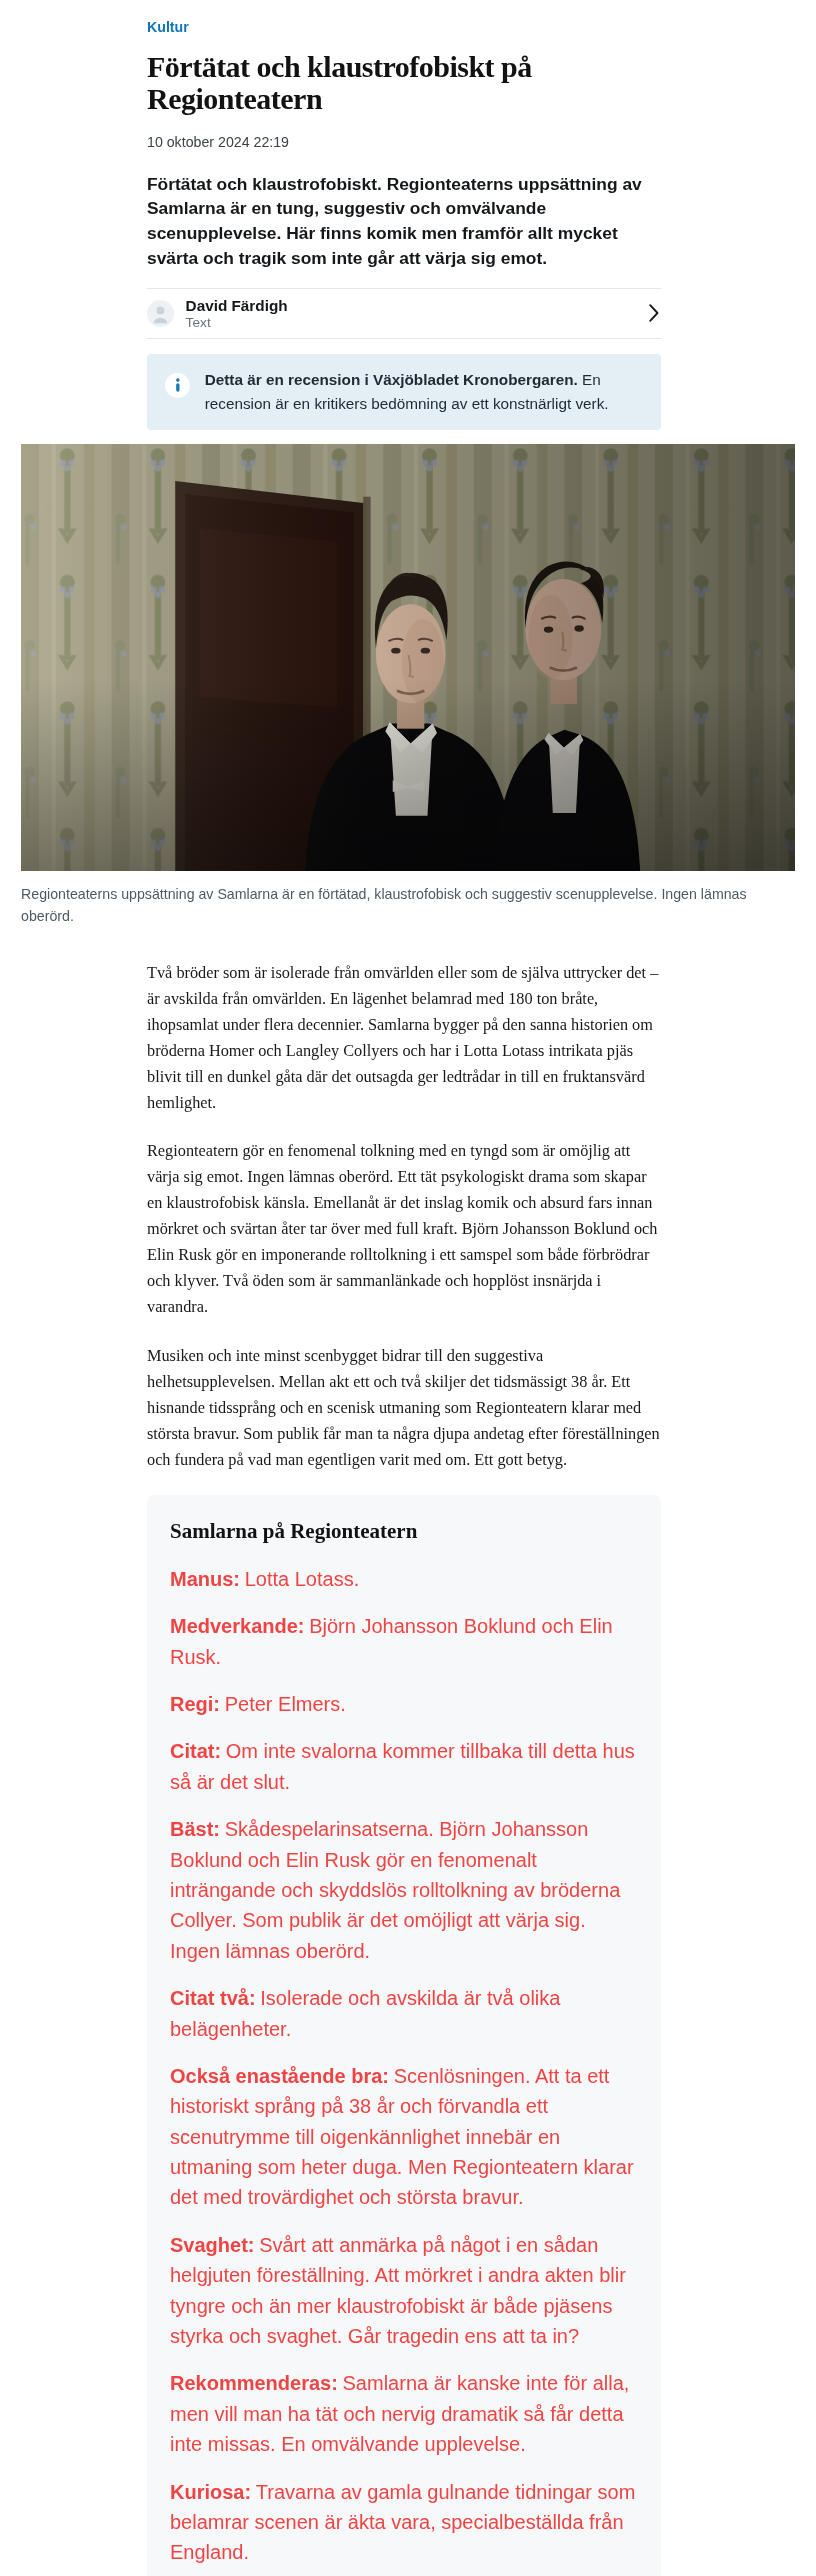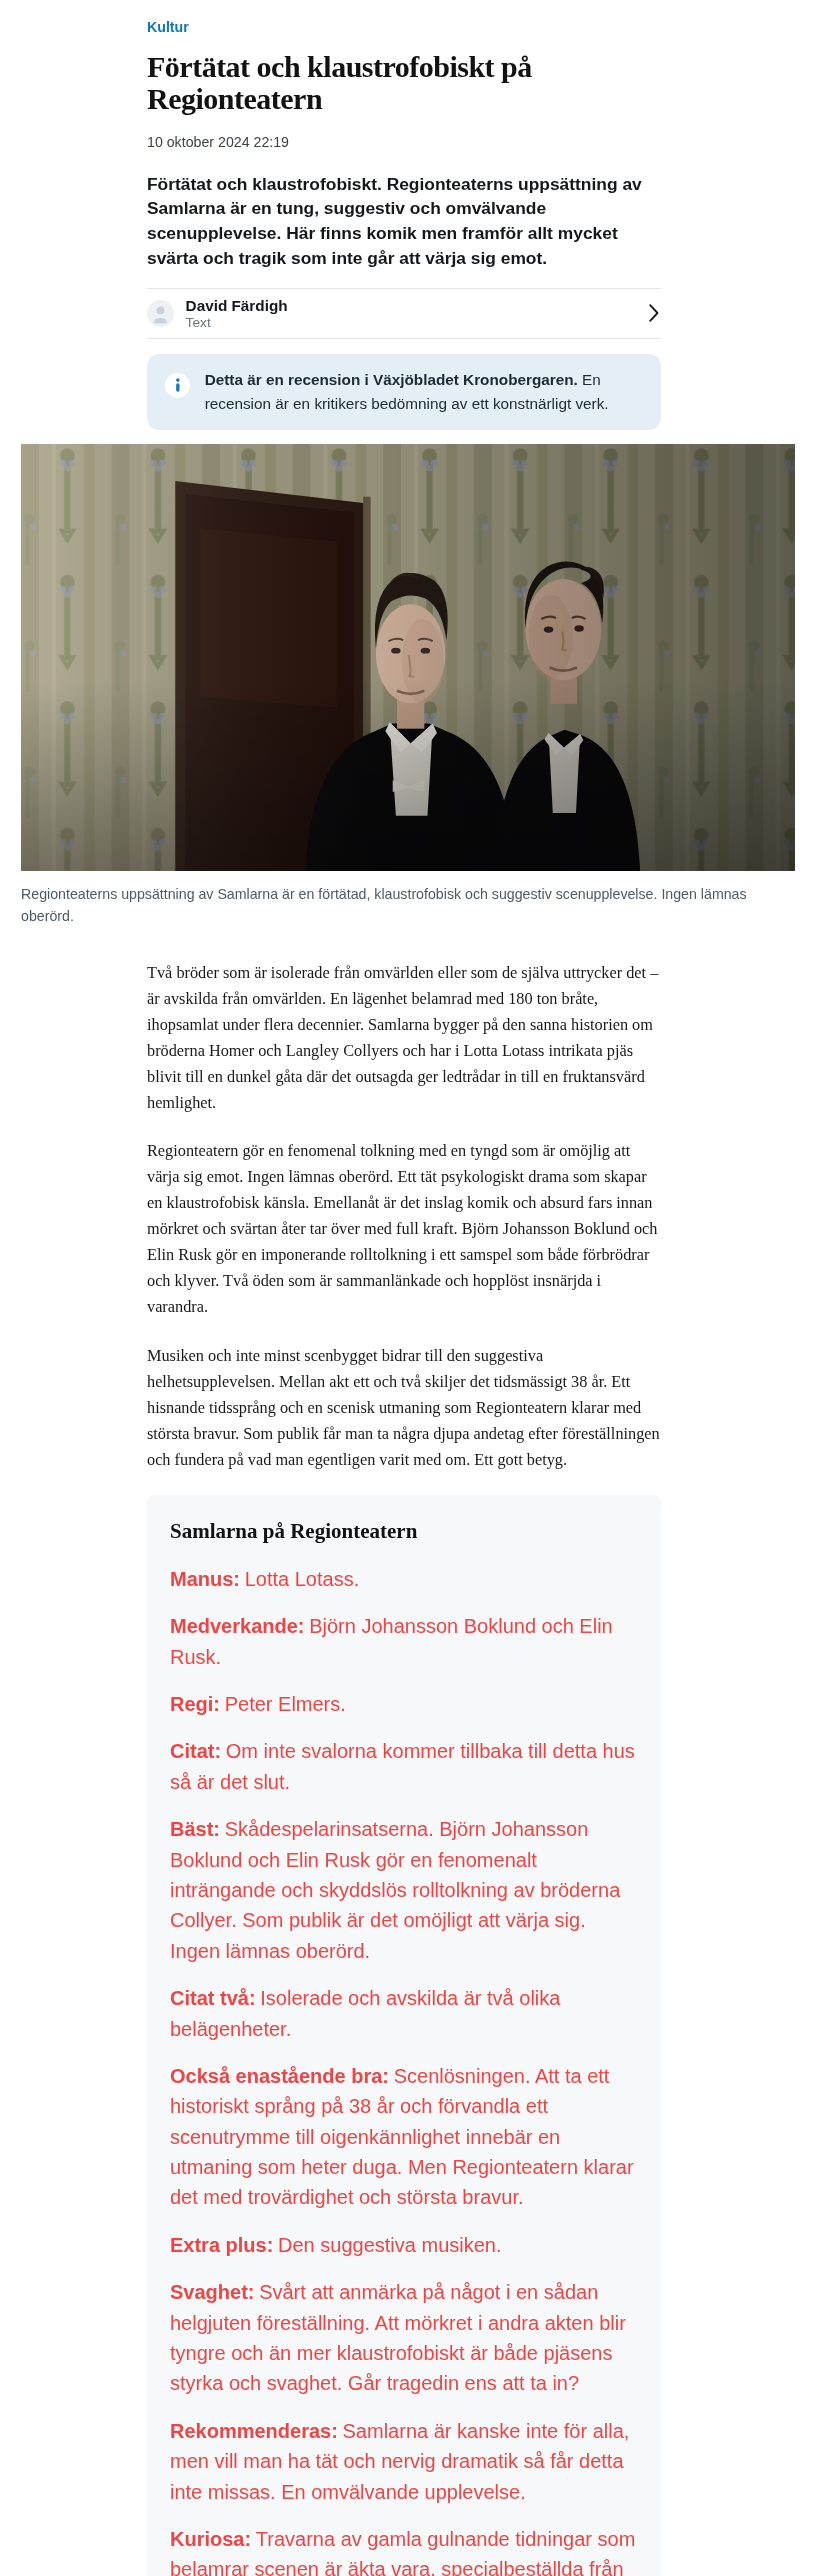--- a/index.html
+++ b/index.html
@@ -34,21 +34,21 @@
   }
   .avatar svg{display:block;}
   .byline-meta{display:flex;flex-direction:column;}
   .byline-name{font-size:15.3px;font-weight:700;color:#15181b;line-height:1.2;}
   .byline-role{font-size:13.7px;color:#6a737b;margin-top:0;}
   .chevron-right{margin-left:auto;display:flex;align-items:center;}
 
   
   .notice{
     display:flex;align-items:flex-start;gap:14.7px;
-    background:#e3eef5;border-radius:12px;
+    background:#e3eef5;border-radius:4px;
     padding:14.7px 18px;margin-top:14.7px;box-sizing:border-box;
   }
   .notice-icon{
     flex:0 0 auto;width:25px;height:25px;border-radius:50%;background:#ffffff;
     display:flex;align-items:center;justify-content:center;margin-top:4.2px;
   }
   .notice-text{font-size:15.3px;line-height:1.55;color:#1d2b33;}
   .notice-text b{font-weight:700;}
 
   
@@ -229,21 +229,20 @@
         <p class="fb-item"><strong>Regi:</strong><span>Peter Elmers.</span></p>
 
         <p class="fb-item"><strong>Citat:</strong><span>Om inte svalorna kommer tillbaka till detta hus så är det slut.</span></p>
 
         <p class="fb-item"><strong>Bäst:</strong><span>Skådespelarinsatserna. Björn Johansson Boklund och Elin Rusk gör en fenomenalt inträngande och skyddslös rolltolkning av bröderna Collyer. Som publik är det omöjligt att värja sig. Ingen lämnas oberörd.</span></p>
 
         <p class="fb-item"><strong>Citat två:</strong><span>Isolerade och avskilda är två olika belägenheter.</span></p>
 
         <p class="fb-item"><strong>Också enastående bra:</strong><span>Scenlösningen. Att ta ett historiskt språng på 38 år och förvandla ett scenutrymme till oigenkännlighet innebär en utmaning som heter duga. Men Regionteatern klarar det med trovärdighet och största bravur.</span></p>
 
-        <p class="fb-item"><strong>Extra plus:</strong><span>Den suggestiva musiken.</span></p>
 
         <p class="fb-item"><strong>Svaghet:</strong><span>Svårt att anmärka på något i en sådan helgjuten föreställning. Att mörkret i andra akten blir tyngre och än mer klaustrofobiskt är både pjäsens styrka och svaghet. Går tragedin ens att ta in?</span></p>
 
         <p class="fb-item"><strong>Rekommenderas:</strong><span>Samlarna är kanske inte för alla, men vill man ha tät och nervig dramatik så får detta inte missas. En omvälvande upplevelse.</span></p>
 
         <p class="fb-item"><strong>Kuriosa:</strong><span>Travarna av gamla gulnande tidningar som belamrar scenen är äkta vara, specialbeställda från England.</span></p>
       </div>
     <button class="collapse-btn">
       <span>Visa mindre</span>
       <span>

